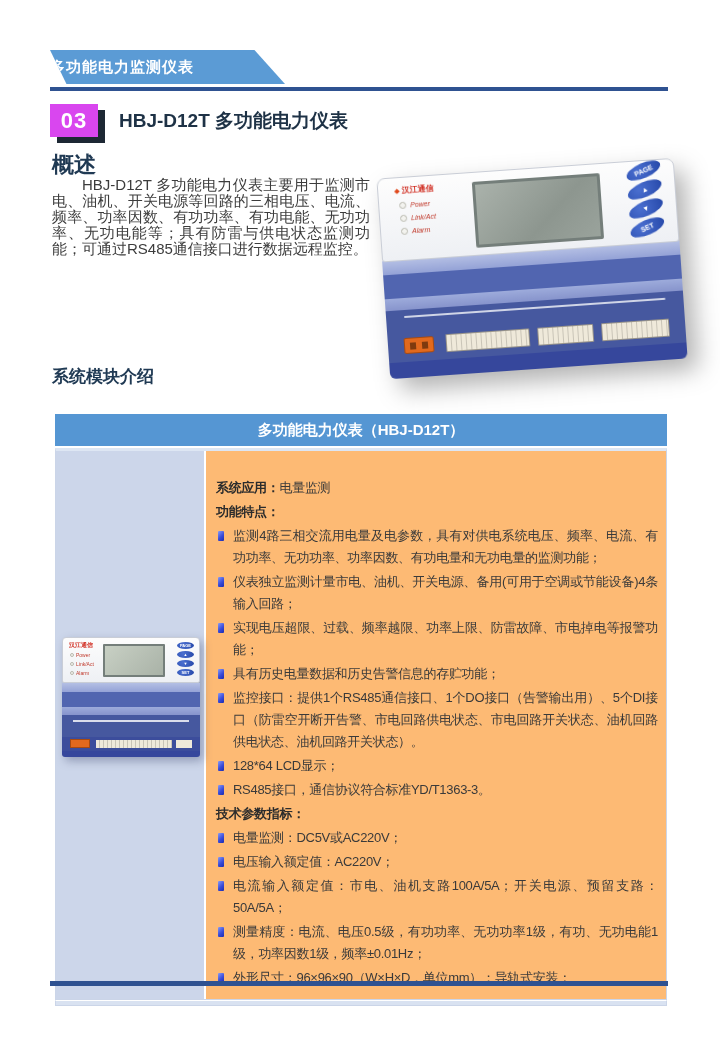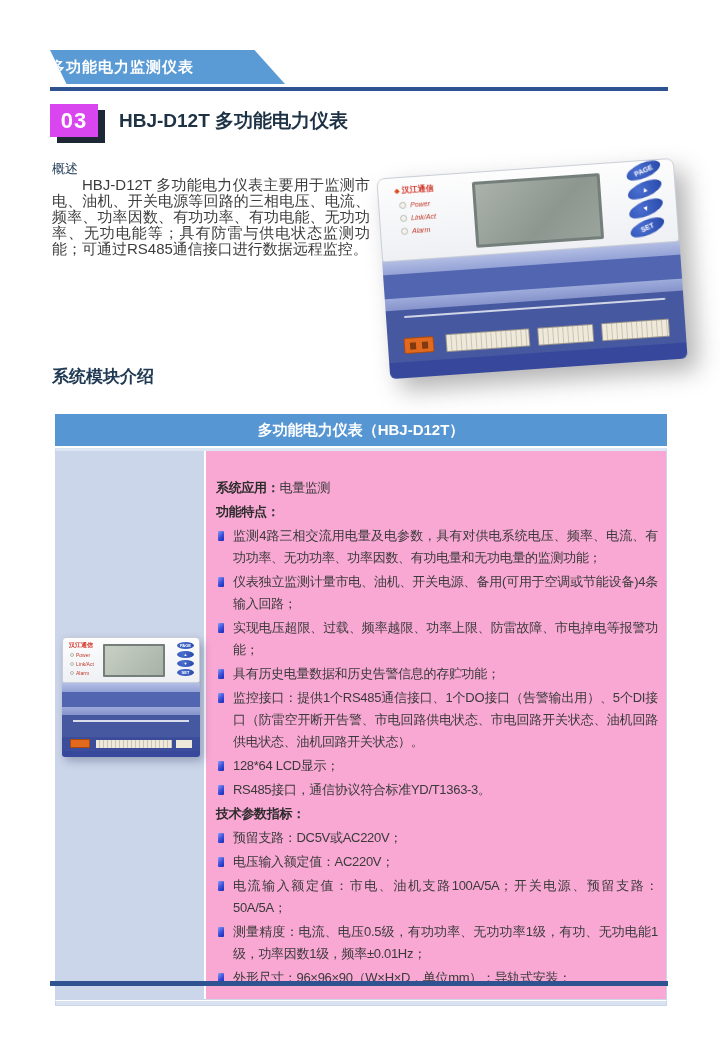--- a/index.html
+++ b/index.html
@@ -30,21 +30,21 @@
     position:absolute; left:50px; top:104px; width:48px; height:33px; background:#d946ef;
     color:#fff; font-weight:bold; font-size:22px; line-height:33px; text-align:center; letter-spacing:1px;
   }
   .sec-title{
     position:absolute; left:119px; top:104px; height:33px; line-height:33px;
     font-size:19px; font-weight:bold; color:#1e3246;
   }
 
   
   .overview-heading{
-    position:absolute; left:52px; top:160px; font-size:13px; font-weight:normal; color:#203a54;
+    position:absolute; left:52px; top:150px; font-size:22px; font-weight:bold; color:#203a54;
   }
   .overview-body{
     position:absolute; left:52px; top:177px; width:318px;
     font-size:15px; line-height:16px; color:#3c3c3c;
     text-align:justify; text-indent:2em;
   }
 
   
   .dev-big{
     position:absolute; left:383px; top:168px; width:298px; height:202px;
@@ -99,21 +99,21 @@
     position:absolute; left:52px; top:365px; font-size:17px; font-weight:bold; color:#203a54;
   }
   .module-table{ position:absolute; left:55px; top:414px; width:612px; }
   .mt-header{
     height:32px; background:#5596d3; color:#fff; font-weight:bold; font-size:15px;
     text-align:center; line-height:32px;
   }
   .mt-body{
     display:flex; margin-top:2px; min-height:494px;
     border:1px solid #cbd5e8; border-top:3px solid #dde6f3;
-    background:#f9a8d4;
+    background:#fdba74;
   }
   .mt-left{ width:150px; background:#ccd6ea; border-right:2px solid #ffffff; position:relative; }
   .mt-right{
     flex:1; padding:26px 8px 8px 10px;
     font-size:13px; line-height:22px; letter-spacing:-0.3px; color:#3a3a3a;
   }
   .mt-footer{ height:6px; background:#d9e2f1; border:1px solid #cbd5e8; border-top:1px solid #ffffff; }
   .bold-label{ font-weight:bold; color:#2c2c2c; }
   .spec-line{ margin-bottom:2px; }
   ul.spec-list{ list-style:none; }
@@ -294,21 +294,21 @@
 
           <li>监控接口：提供1个RS485通信接口、1个DO接口（告警输出用）、5个DI接口（防雷空开断开告警、市电回路供电状态、市电回路开关状态、油机回路供电状态、油机回路开关状态）。</li>
 
           <li>128*64 LCD显示；</li>
 
           <li>RS485接口，通信协议符合标准YD/T1363-3。</li>
         </ul>
       <p class="spec-line bold-label">技术参数指标：</p>
       <ul class="spec-list">
 
-          <li>预留支路：DC5V或AC220V；</li>
+          <li>电量监测：DC5V或AC220V；</li>
 
           <li>电压输入额定值：AC220V；</li>
 
           <li>电流输入额定值：市电、油机支路100A/5A；开关电源、预留支路：50A/5A；</li>
 
           <li>测量精度：电流、电压0.5级，有功功率、无功功率1级，有功、无功电能1级，功率因数1级，频率±0.01Hz；</li>
 
           <li>外形尺寸：96×96×90（W×H×D，单位mm）；导轨式安装；</li>
         </ul>
     </div>

